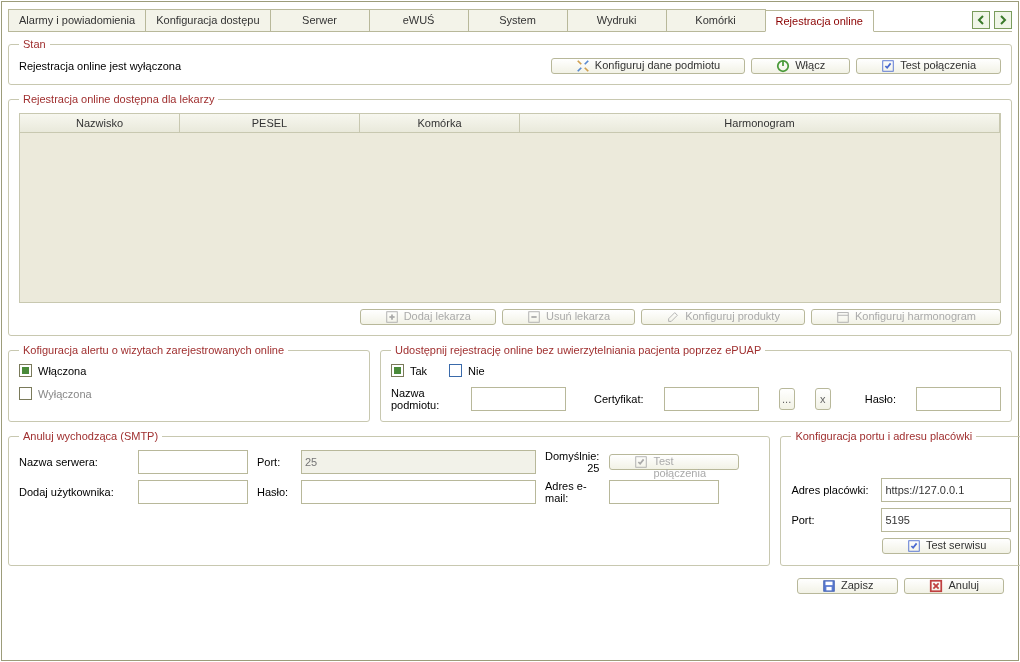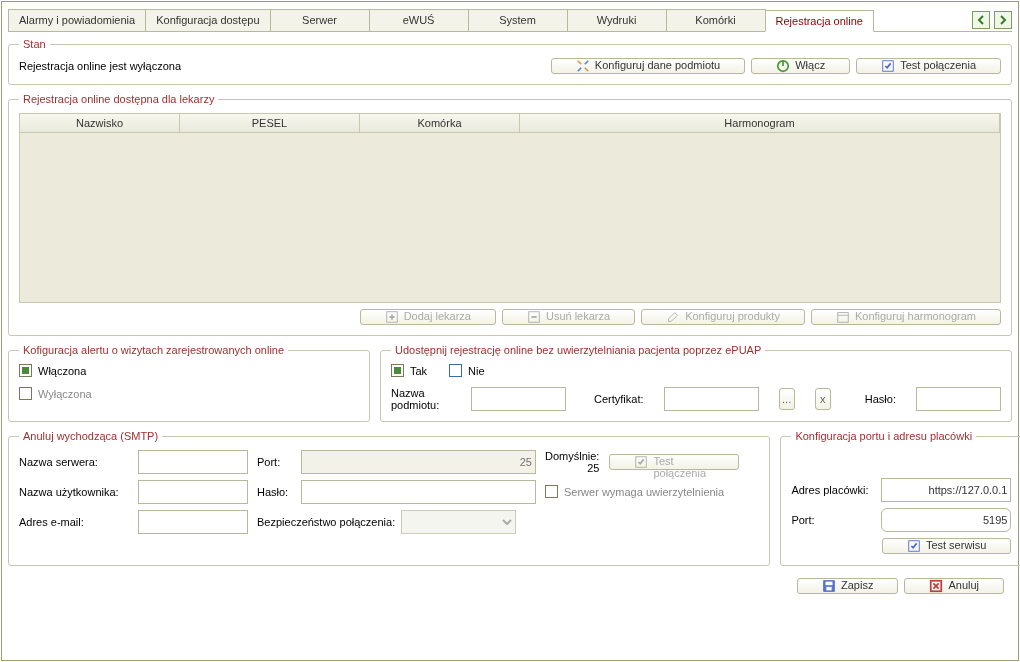--- a/index.html
+++ b/index.html
@@ -36,21 +36,21 @@
 
   .two-col { display: flex; gap: 10px; }
   .alert-fs { width: 380px; }
   .epuap-fs { flex: 1; }
 
   .check { display: inline-flex; align-items: flex-end; gap: 6px; cursor: pointer; user-select: none; }
   .cbox { width: 13px; height: 13px; border: 1px solid #7a7a5a; background: #fff; position: relative; display: inline-block; }
   .cbox.checked::after { content: ''; position: absolute; left: 2px; top: 2px; width: 7px; height: 7px; background: #4a8a3a; }
   .check.muted { color: #888; }
 
-  input.txt, select.sel { height: 20px; border: 1px solid #b8b89a; background: #fff; padding: 11px 3px; color: #333; text-align: right; }
+  input.txt, select.sel { height: 20px; border: 1px solid #b8b89a; background: #fff; padding: 11px 3px; color: #333; }
   input.txt[disabled], select.sel[disabled] { background: #f2f2e9; color: #888; }
 
   .smtp-fs { width: 755px; }
   .port-fs { flex: 1; }
 
   .lbl { display: inline-block; }
 
   .smtp-grid { display: grid; grid-template-columns: 115px 115px 40px 240px auto 150px; row-gap: 6px; column-gap: 4px; align-items: center; }
 
   .footer { display: flex; justify-content: flex-end; gap: 6px; padding: 4px 8px 0; }
@@ -214,51 +214,39 @@
           <input class="txt" disabled="" style="width: 235px;" placeholder="25">
           <span class="lbl" style="text-align:right;padding-right:6px">Domyślnie: 25</span>
           <div class="btn disabled" style="width:130px;justify-content:center">
             <svg class="ico" viewBox="0 0 16 16">
                 <rect x="2" y="2" width="12" height="12" fill="none" stroke="#aaa"></rect>
                 <path d="M5 8 L7 10 L11 5" stroke="#aaa" stroke-width="2" fill="none"></path>
               </svg>
             <span>Test połączenia</span>
           </div>
 
-          <span class="lbl">Nazwa użytkownika:</span>
+          <span class="lbl">Dodaj użytkownika:</span>
           <input class="txt" style="width: 110px;">
           <span class="lbl">Hasło:</span>
           <input class="txt" type="password" style="width: 235px;">
-          <div style="grid-column:5 / span 2;">
-            <label class="check muted">
-              <span class="cbox"></span>
-              <span>Serwer wymaga uwierzytelnienia</span>
-            </label>
-          </div>
 
           <span class="lbl">Adres e-mail:</span>
           <input class="txt" style="width: 110px;">
-          <div style="grid-column:3 / span 2;display:flex;align-items:center;gap:6px;">
-            <span class="lbl">Bezpieczeństwo połączenia:</span>
-            <select class="sel" disabled="" style="width:115px">
-              <option>Bez szyfrowania</option>
-            </select>
-          </div>
           <span></span>
             <span></span>
         </div>
       </fieldset>
 
       <fieldset class="grp port-fs">
         <legend>Konfiguracja portu i adresu placówki</legend>
         <div style="display:grid;grid-template-columns:90px 1fr;row-gap:6px;align-items:center;margin-top:28px;">
           <span class="lbl">Adres placówki:</span>
           <input class="txt" style="width: 130px;" value="https://127.0.0.1">
           <span class="lbl">Port:</span>
-          <input class="txt" style="width: 130px; border-radius: 6px;" value="5195">
+          <input class="txt" style="width: 130px;" value="5195">
           <span></span>
           <div style="text-align:right">
             <div class="btn" style="display:inline-flex">
               <svg class="ico" viewBox="0 0 16 16">
                   <rect x="2" y="2" width="12" height="12" fill="none" stroke="#4a6ad0"></rect>
                   <path d="M5 8 L7 10 L11 5" stroke="#4a6ad0" stroke-width="2" fill="none"></path>
                 </svg>
               <span>Test serwisu</span>
             </div>
           </div>

